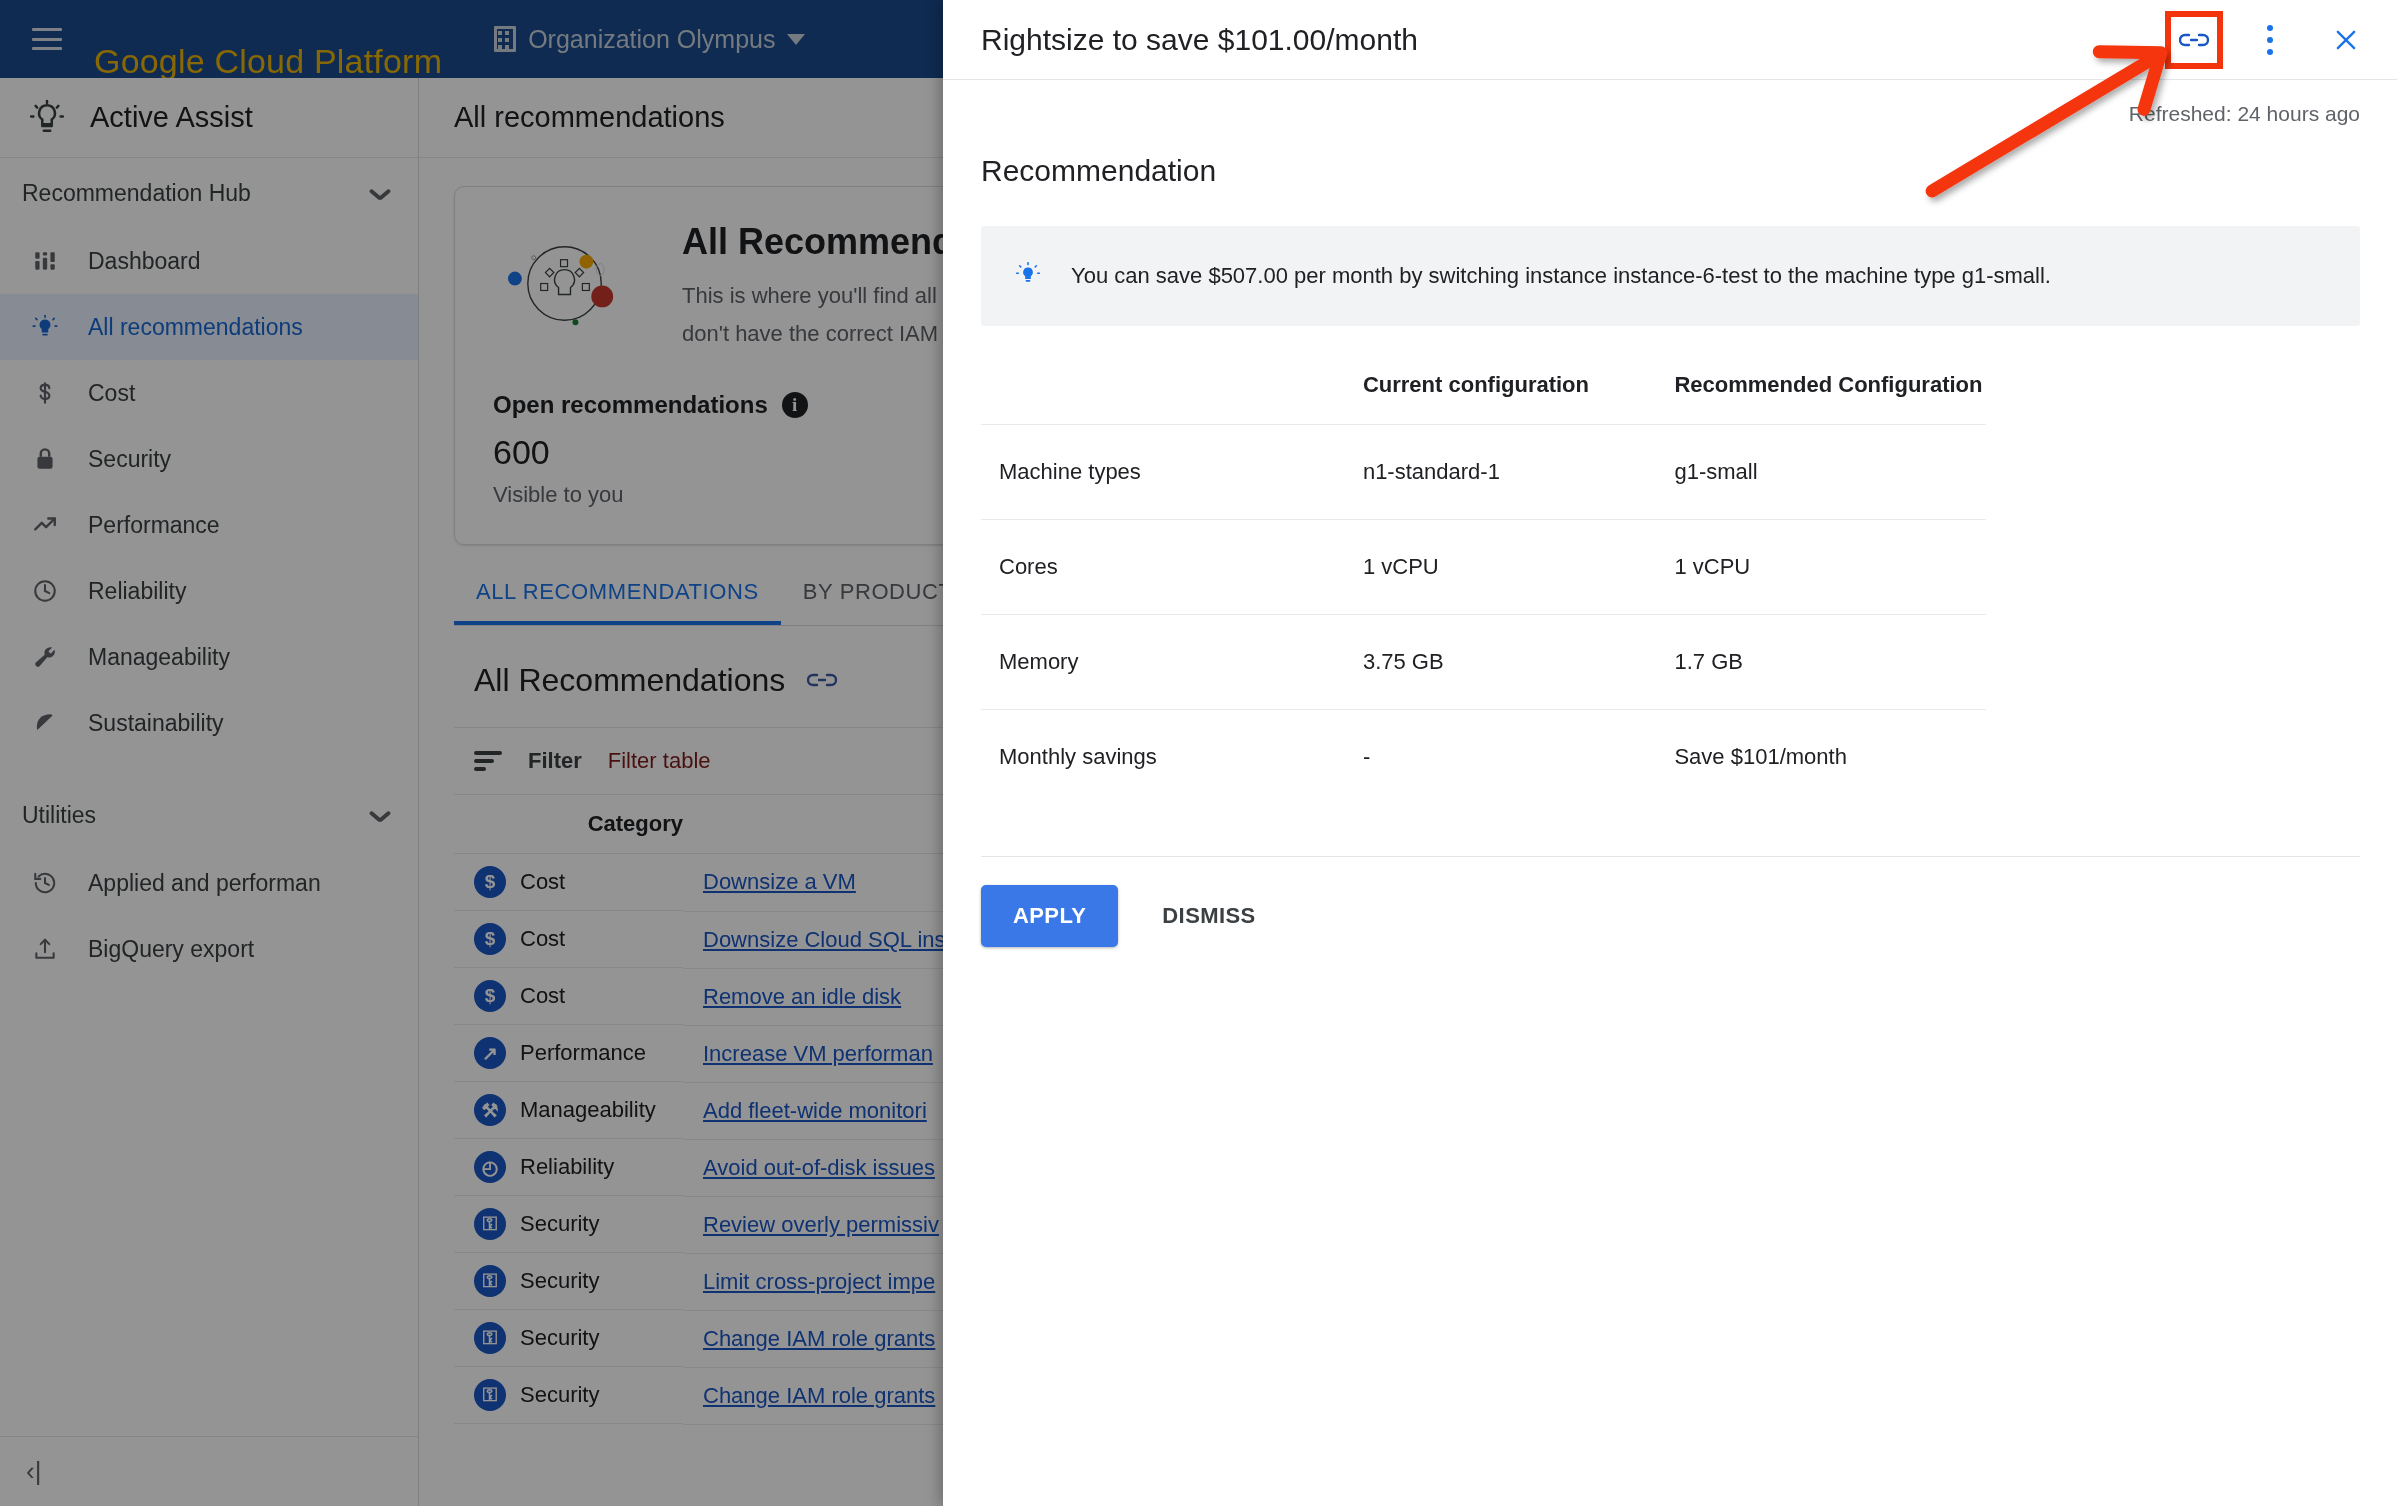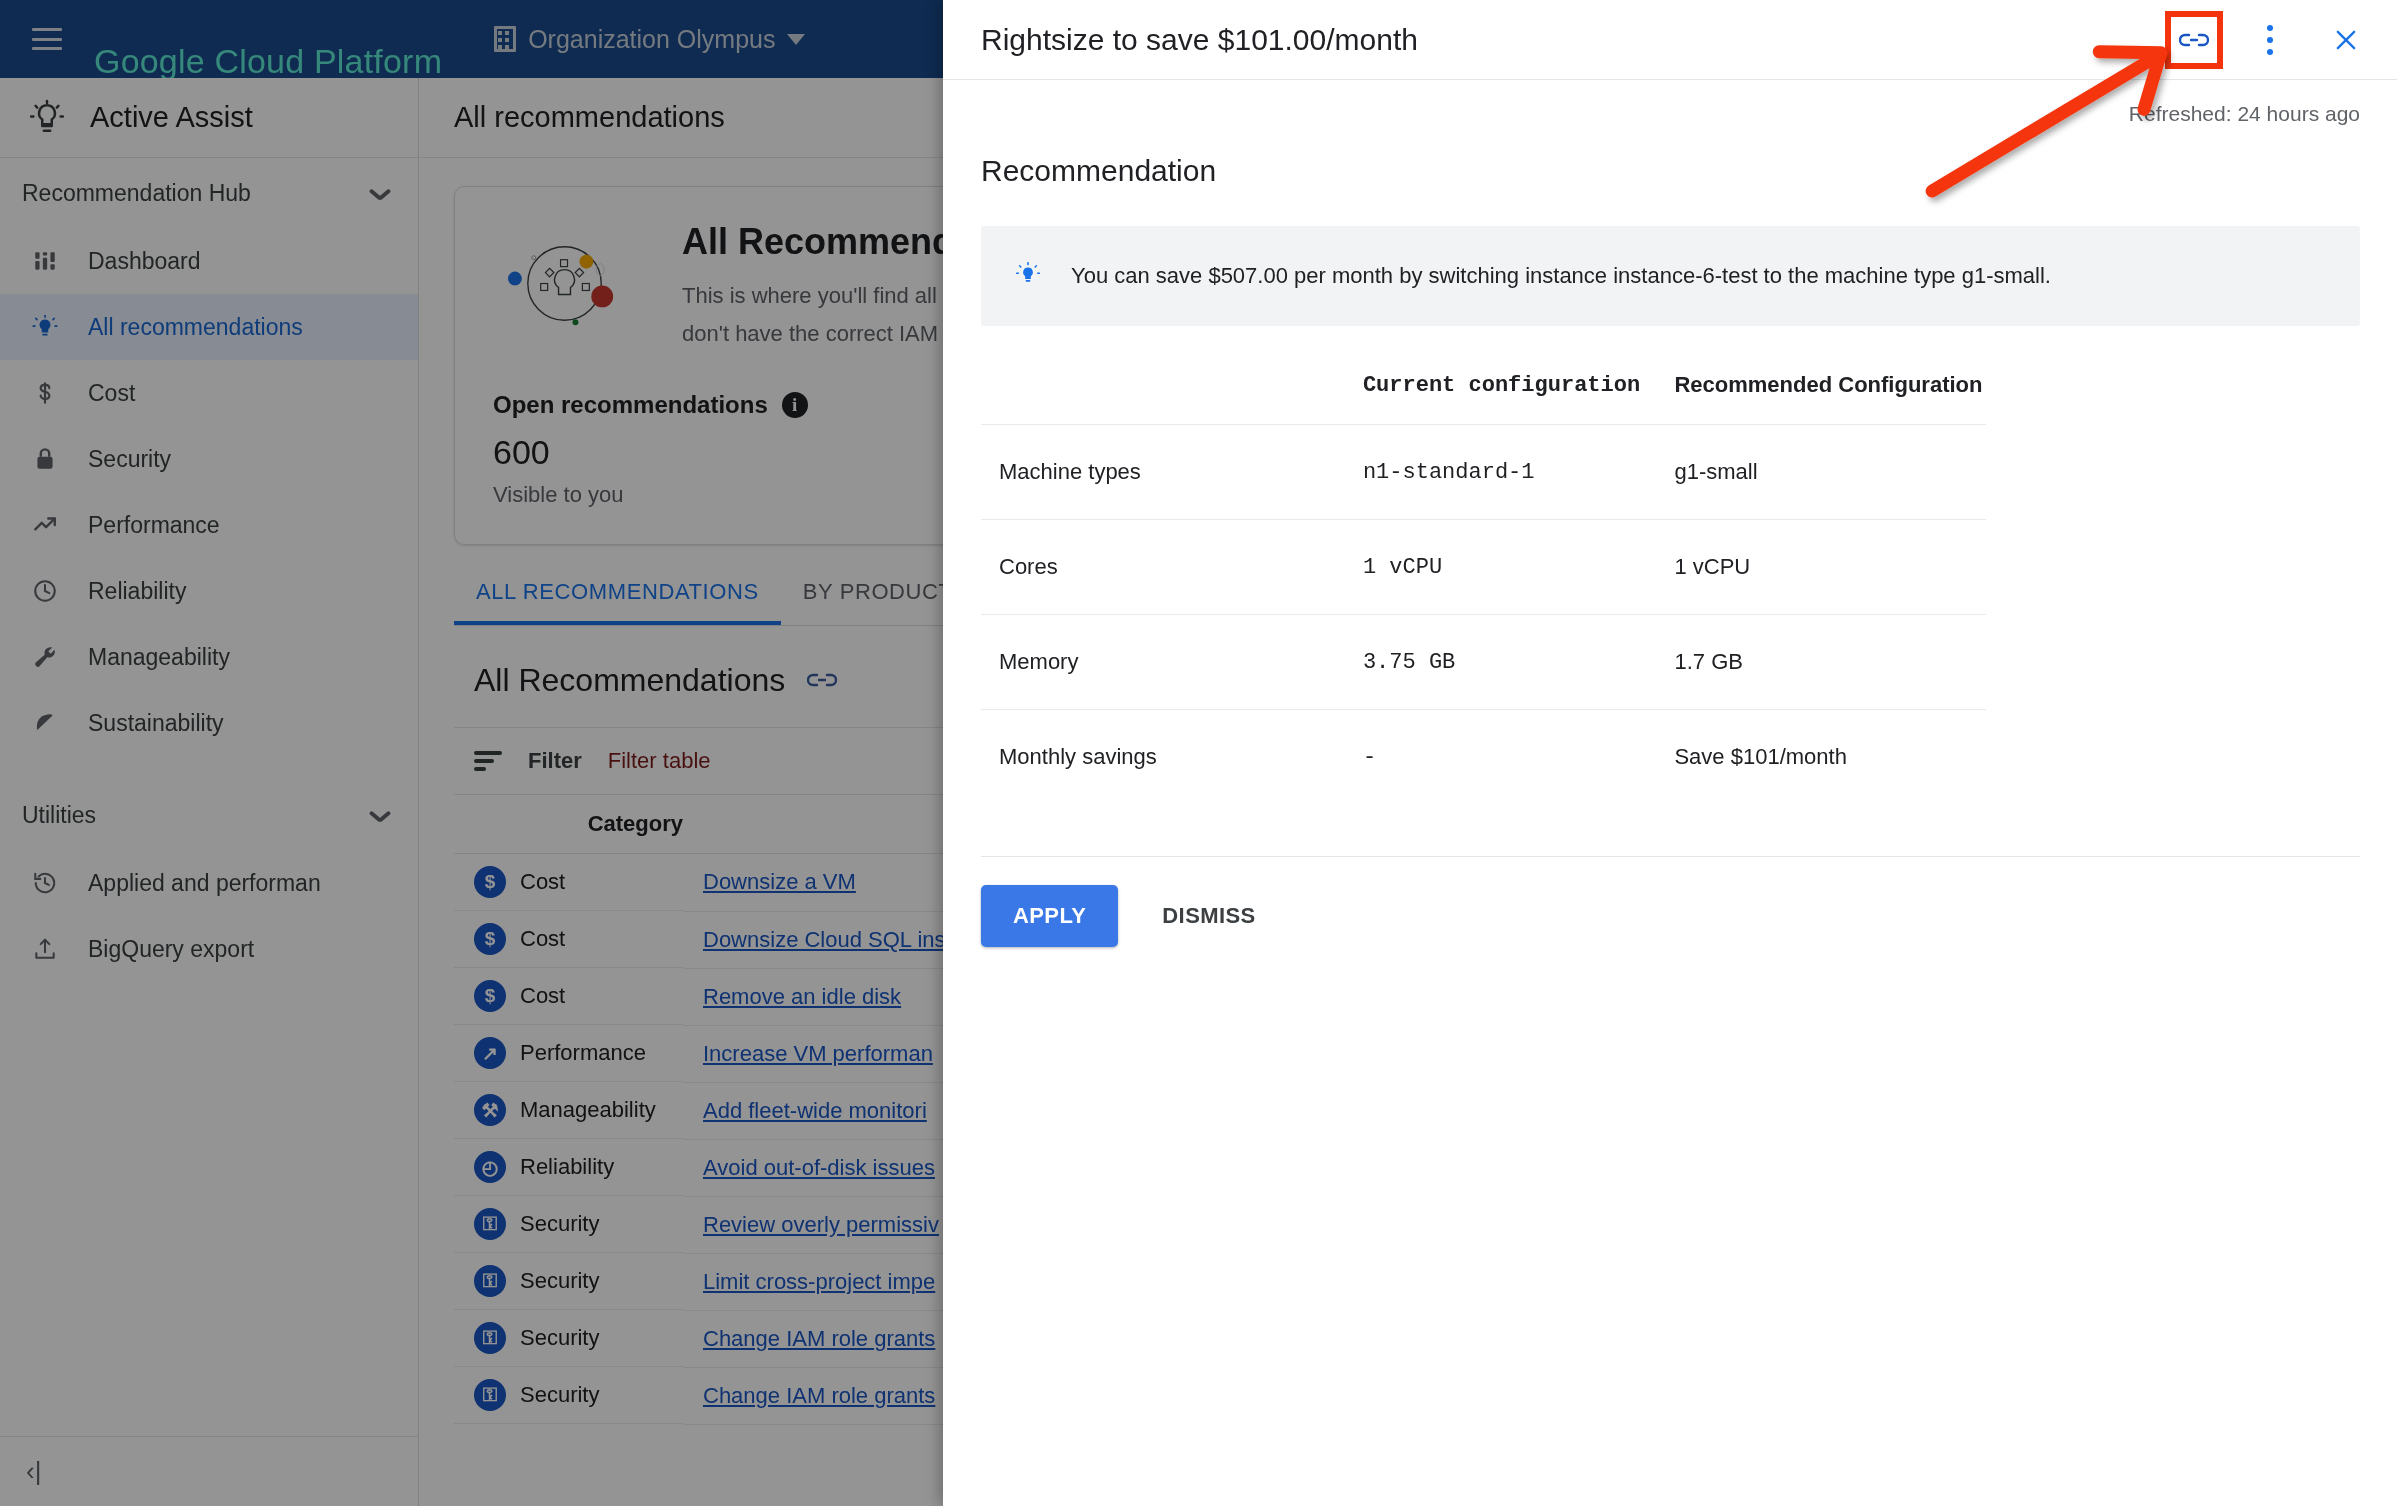--- a/index.html
+++ b/index.html
@@ -14,21 +14,21 @@
   
   .bg-app { position: absolute; inset: 0; background: #fff; }
 
   .topbar {
     position: absolute; left: 0; top: 0; width: 2398px; height: 78px;
     background: #1a4b8c; display: flex; align-items: center;
   }
   .hamburger { width: 30px; height: 22px; margin-left: 32px; margin-right: 32px;
     display: flex; flex-direction: column; justify-content: space-between; }
   .hamburger span { display:block; height: 3px; background: #d7dde4; border-radius: 1px; }
-  .brand { color: #5eead4; font-size: 34px; letter-spacing: 0.2px; margin-top: 44px; }
+  .brand { color: #eab308; font-size: 34px; letter-spacing: 0.2px; margin-top: 44px; }
   .org-chip { display:flex; align-items:center; gap:12px; margin-left: 52px; color:#c9d2dc; font-size:25px; }
   .org-icon { width:22px; height:26px; position:relative; display:inline-block; }
   .org-icon::before{ content:""; position:absolute; inset:0; border:3px solid #c9d2dc; border-radius:1px; }
   .org-icon::after{ content:""; position:absolute; left:4px; top:5px; width:4px; height:4px;
      background:#c9d2dc; box-shadow: 7px 0 0 #c9d2dc, 0 7px 0 #c9d2dc, 7px 7px 0 #c9d2dc, 0 14px 0 #c9d2dc, 7px 14px 0 #c9d2dc;}
   .caret-down { width:0;height:0;border-left:9px solid transparent;border-right:9px solid transparent;
      border-top:11px solid #c9d2dc; }
 
   
   .sidebar {
@@ -119,21 +119,21 @@
   .refreshed { text-align:right; padding: 22px 38px 0 0; font-size: 21px; color:#5f6368;}
   .panel-body { padding: 28px 38px 0 38px; }
   .panel-h2 { font-size: 30px; color:#202124; font-weight: 400; }
   .callout { margin-top: 38px; background:#f1f3f4; border-radius: 3px;
      display:flex; align-items:center; gap: 30px; padding: 34px 34px; }
   .callout .txt { font-size: 22px; color:#202124; }
   table.cmp { width: 100%; max-width: 1005px; border-collapse: collapse; margin-top: 46px; }
   table.cmp th { font-size: 22px; font-weight:700; color:#202124; text-align:left; padding-bottom: 26px; }
   table.cmp td { font-size: 22px; color:#202124; padding: 34px 0; border-top: 1px solid #e8eaed; }
   table.cmp th.c0, table.cmp td.c0 { width: 38%; padding-left: 18px; }
-  table.cmp th.c1, table.cmp td.c1 { width: 31%; font-family: Liberation Mono, monospace; }
+  table.cmp th.c1, table.cmp td.c1 { width: 31%; }
   table.cmp th.c2, table.cmp td.c2 { width: 31%; }
   .panel-divider { margin: 52px 38px 0 38px; border-top:1px solid #e3e5e8; }
   .panel-footer { padding: 28px 38px; display:flex; align-items:center; gap: 28px; }
   .btn-primary { background:#3b78e7; color:#fff; font-size: 22px; font-weight: 700; letter-spacing:0.4px;
      border:none; border-radius: 5px; padding: 18px 32px; cursor:pointer;
      box-shadow: 0 1px 3px rgba(60,64,67,.4); }
   .btn-text { background:none; border:none; font-size: 22px; font-weight:700; letter-spacing:0.4px;
      color:#3c4043; padding: 18px 16px; cursor:pointer; }
 
   

